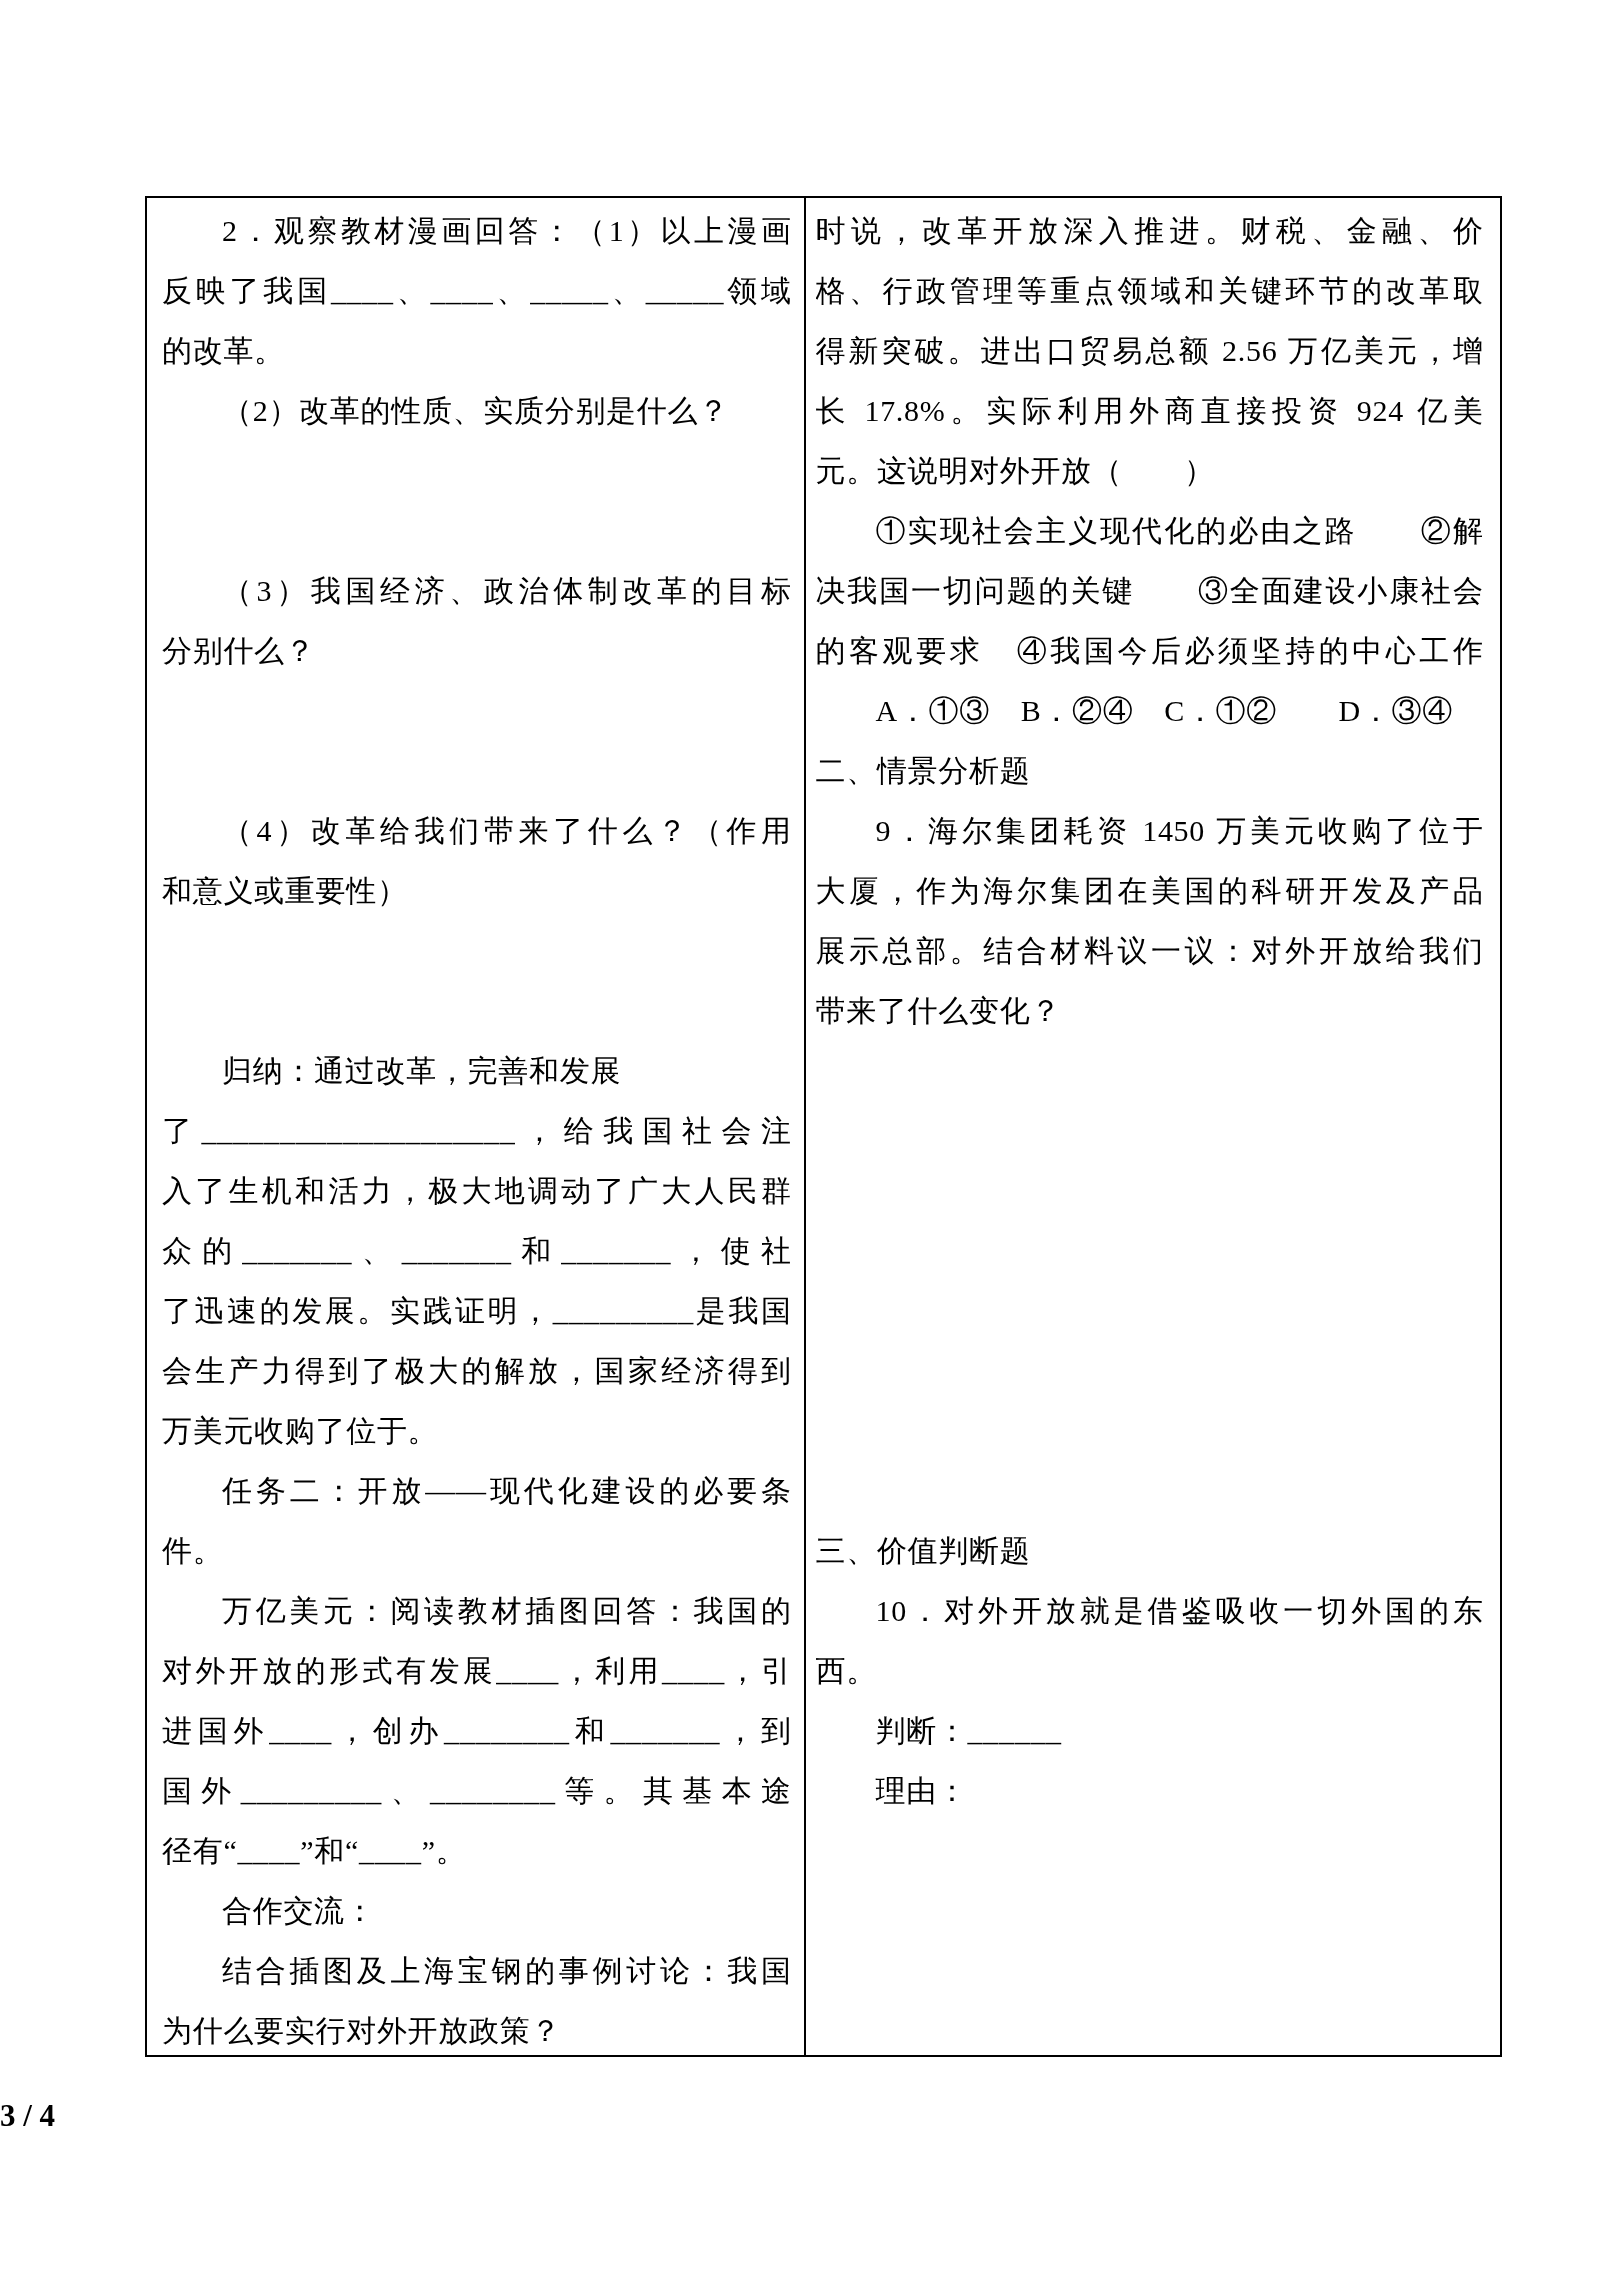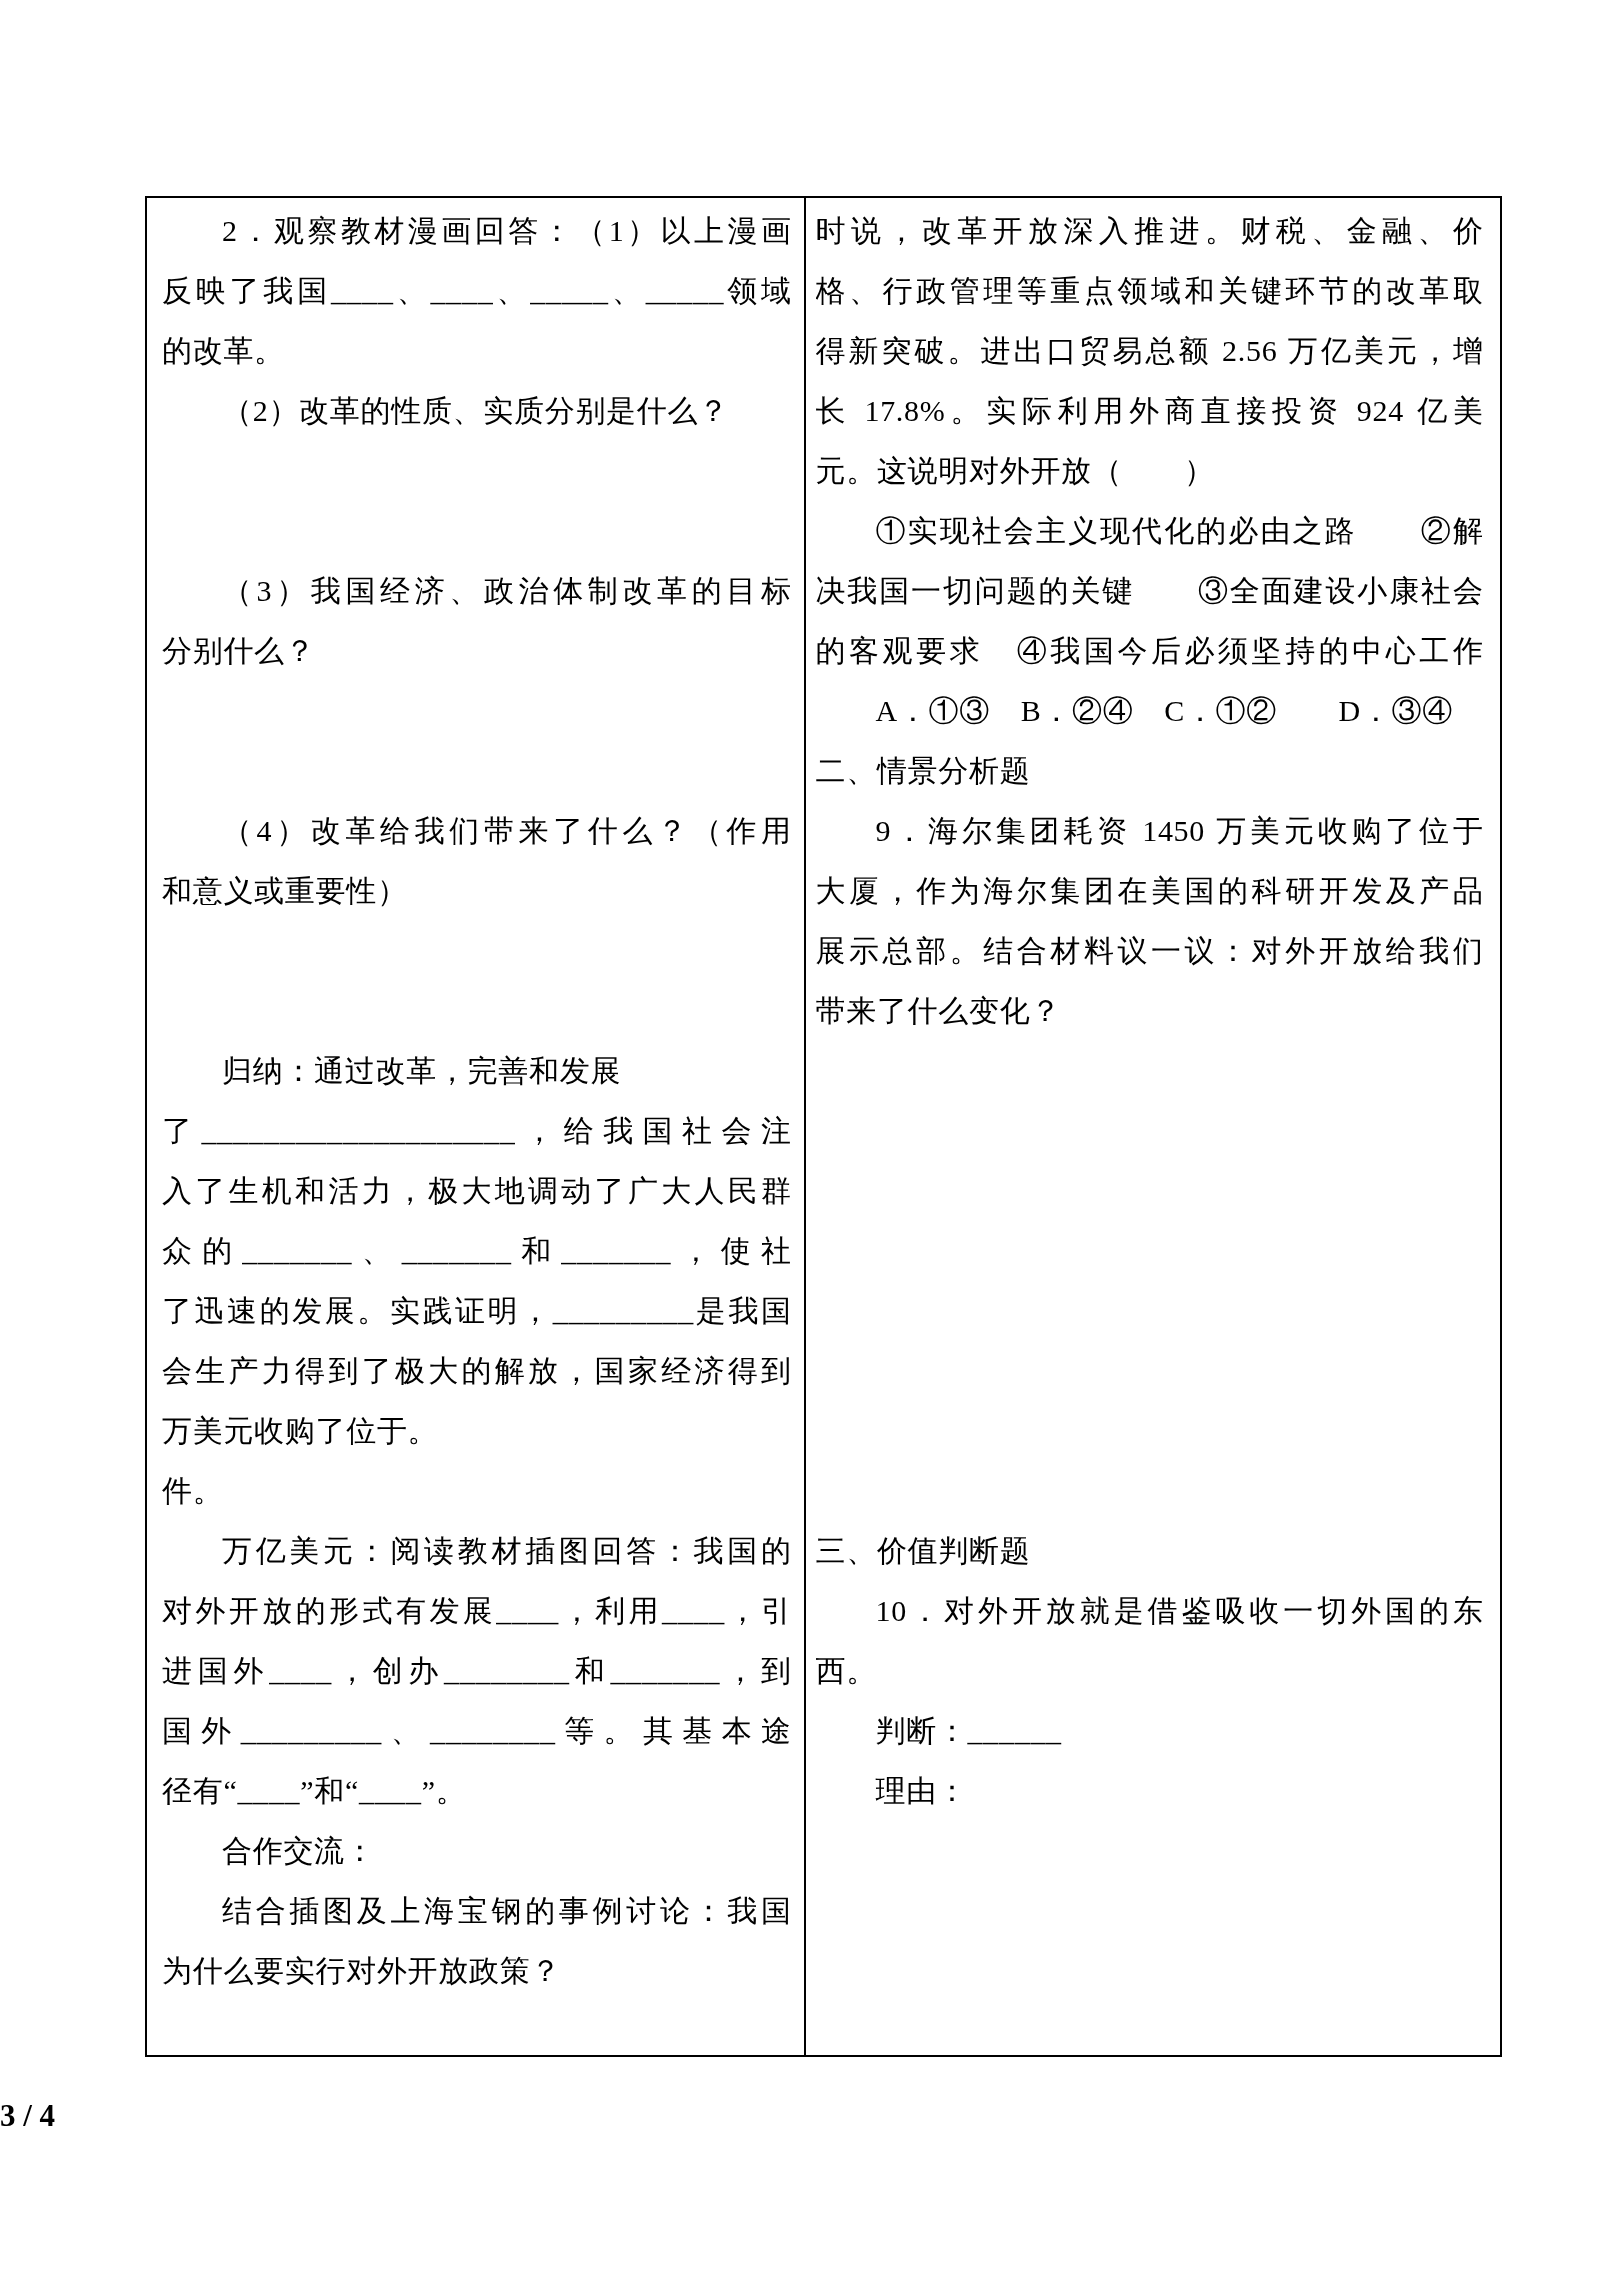--- a/index.html
+++ b/index.html
@@ -98,20 +98,21 @@
         <div class="line">和意义或重要性）</div>
         <div class="line"></div>
         <div class="line"></div>
         <div class="line ind">归纳：通过改革，完善和发展</div>
         <div class="line fill">了____________________，给我国社会注</div>
         <div class="line fill">入了生机和活力，极大地调动了广大人民群</div>
         <div class="line fill">众的_______、_______和_______，使社</div>
         <div class="line fill">了迅速的发展。实践证明，_________是我国</div>
         <div class="line fill">会生产力得到了极大的解放，国家经济得到</div>
         <div class="line">万美元收购了位于。</div>
+        <div class="line ind fill">任务二：开放——现代化建设的必要条</div>
         <div class="line">件。</div>
         <div class="line ind fill">万亿美元：阅读教材插图回答：我国的</div>
         <div class="line fill">对外开放的形式有发展____，利用____，引</div>
         <div class="line fill">进国外____，创办________和_______，到</div>
         <div class="line fill">国外_________、________等。其基本途</div>
         <div class="line">径有“____”和“____”。</div>
         <div class="line ind">合作交流：</div>
         <div class="line ind fill">结合插图及上海宝钢的事例讨论：我国</div>
         <div class="line">为什么要实行对外开放政策？</div>
       </div>

